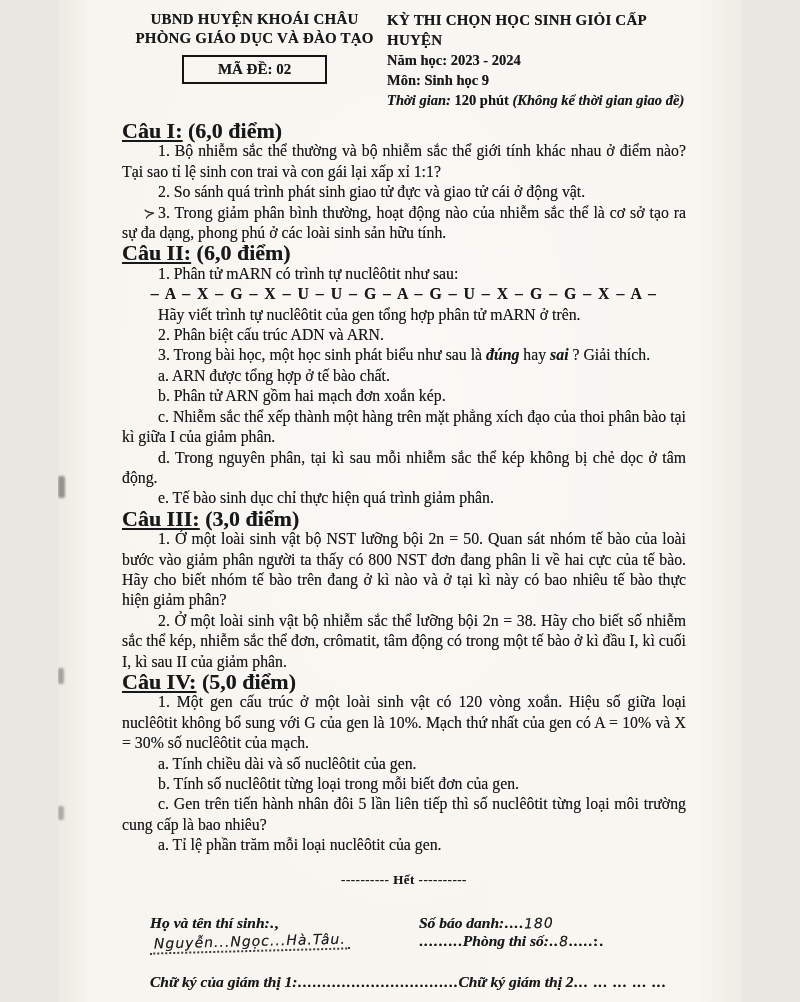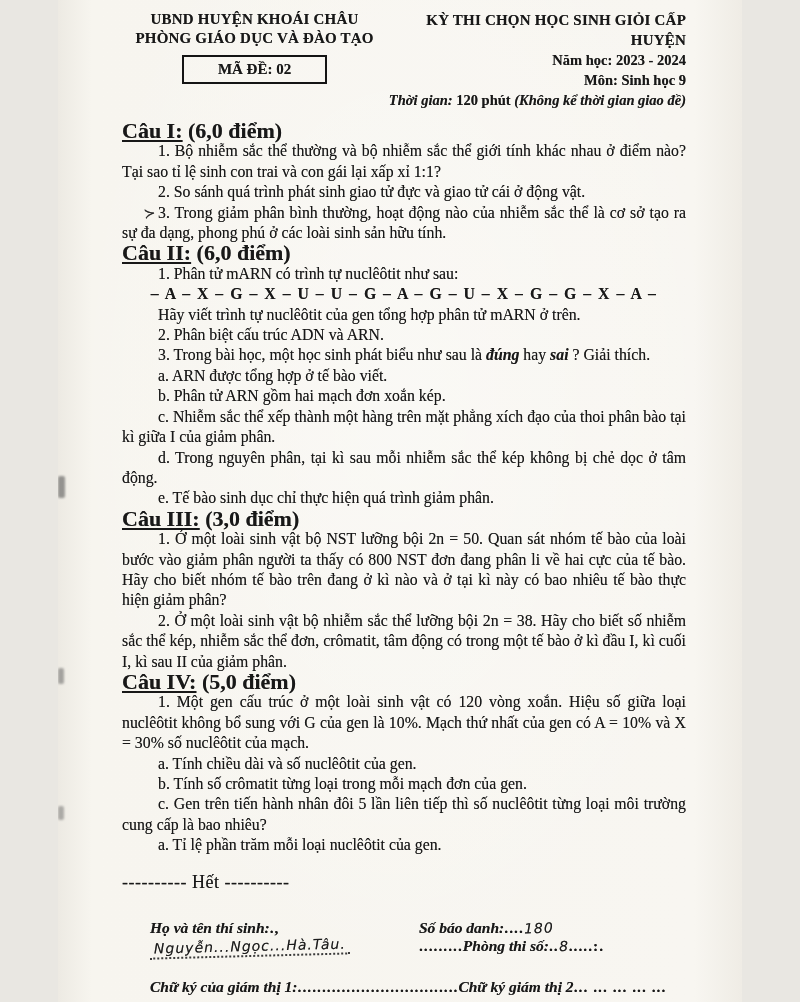--- a/index.html
+++ b/index.html
@@ -21,21 +21,21 @@
   
   .header { display:flex; align-items:flex-start; }
   .h-left { width:47%; text-align:center; font-weight:bold; }
   .h-left .hl { font-size:15px; line-height:19px; letter-spacing:.2px; }
   .code-box {
     display:inline-block; margin-top:7px;
     border:2.5px solid #141414;
     padding:4px 34px;
     font-size:15px; font-weight:bold;
   }
-  .h-right { flex:1; text-align:right; font-weight:bold; }
+  .h-right { flex:1; text-align:left; font-weight:bold; }
   .h-right .hr1 { font-size:15px; line-height:20px; letter-spacing:.2px; }
   .h-right .hr { font-size:14.5px; line-height:20px; }
   .h-right .time-line { font-size:14.5px; line-height:21px; }
   .it { font-style:italic; }
   
   .body-text { margin-top:10px; }
   .heading { margin:0; font-size:22px; line-height:20.4px; font-weight:bold; }
   .heading .u { text-decoration:underline; }
   .para {
     margin:0; font-size:15.8px; line-height:20.4px;
@@ -47,21 +47,21 @@
     text-align:center; text-indent:0; letter-spacing:1.5px; font-weight:bold;
   }
   .bi { font-weight:bold; font-style:italic; }
   sup.deg { font-size:9.5px; vertical-align:super; line-height:0; }
   .hand-mark {
     position:absolute; left:22px; top:1px;
     font-size:14px; color:#2a2a2a; text-indent:0;
     transform:rotate(-8deg); display:inline-block;
   }
   
-  .het { text-align:left; font-weight:normal; font-size:18px; margin:16px 0 0; letter-spacing:.5px; }
+  .het { text-align:center; font-weight:bold; font-size:13px; margin:16px 0 0; letter-spacing:.5px; }
   .foot { margin-top:26px; padding:0 6px 0 28px; }
   .foot-row { display:flex; justify-content:space-between; align-items:baseline; font-size:15.5px; }
   .foot-row + .foot-row { margin-top:21px; }
   .flabel { font-style:italic; font-weight:bold; white-space:nowrap; }
   .dots { font-weight:bold; letter-spacing:1px; }
   .hand {
     display:inline-block;
     font-family:"DejaVu Sans", sans-serif;
     font-style:italic; font-size:14px; color:#1c1c1c;
     transform:rotate(-1.5deg);
@@ -102,38 +102,38 @@
       <p class="para rel"><span class="hand-mark">≻</span><span>3. Trong giảm phân bình thường, hoạt động nào của nhiễm sắc thể là cơ sở tạo ra sự đa dạng, phong phú ở các loài sinh sản hữu tính.</span></p>
     </div>
 
     <div class="sec">
       <p class="heading"><span class="u">Câu II:</span><span> (6,0 điểm)</span></p>
       <p class="para">1. Phân tử mARN có trình tự nuclêôtit như sau:</p>
       <p class="seq">– A – X – G – X – U – U – G – A – G – U – X – G – G – X – A –</p>
       <p class="para">Hãy viết trình tự nuclêôtit của gen tổng hợp phân tử mARN ở trên.</p>
       <p class="para">2. Phân biệt cấu trúc ADN và ARN.</p>
       <p class="para"><span>3. Trong bài học, một học sinh phát biểu như sau là </span><span class="bi">đúng</span><span> hay </span><span class="bi">sai</span><span> ? Giải thích.</span></p>
-      <p class="para">a. ARN được tổng hợp ở tế bào viết.</p>
+      <p class="para">a. ARN được tổng hợp ở tế bào chất.</p>
       <p class="para">b. Phân tử ARN gồm hai mạch đơn xoắn kép.</p>
       <p class="para">c. Nhiễm sắc thể xếp thành một hàng trên mặt phẳng xích đạo của thoi phân bào tại kì giữa I của giảm phân.</p>
       <p class="para">d. Trong nguyên phân, tại kì sau mỗi nhiễm sắc thể kép không bị chẻ dọc ở tâm động.</p>
       <p class="para">e. Tế bào sinh dục chỉ thực hiện quá trình giảm phân.</p>
     </div>
 
     <div class="sec">
       <p class="heading"><span class="u">Câu III:</span><span> (3,0 điểm)</span></p>
       <p class="para">1. Ở một loài sinh vật bộ NST lưỡng bội 2n = 50. Quan sát nhóm tế bào của loài bước vào giảm phân người ta thấy có 800 NST đơn đang phân li về hai cực của tế bào. Hãy cho biết nhóm tế bào trên đang ở kì nào và ở tại kì này có bao nhiêu tế bào thực hiện giảm phân?</p>
       <p class="para">2. Ở một loài sinh vật bộ nhiễm sắc thể lưỡng bội 2n = 38. Hãy cho biết số nhiễm sắc thể kép, nhiễm sắc thể đơn, crômatit, tâm động có trong một tế bào ở kì đầu I, kì cuối I, kì sau II của giảm phân.</p>
     </div>
 
     <div class="sec">
       <p class="heading"><span class="u">Câu IV:</span><span> (5,0 điểm)</span></p>
       <p class="para">1. Một gen cấu trúc ở một loài sinh vật có 120 vòng xoắn. Hiệu số giữa loại nuclêôtit không bổ sung với G của gen là 10%. Mạch thứ nhất của gen có A = 10% và X = 30% số nuclêôtit của mạch.</p>
       <p class="para">a. Tính chiều dài và số nuclêôtit của gen.</p>
-      <p class="para">b. Tính số crômatit từng loại trong mỗi mạch đơn của gen.</p>
+      <p class="para">b. Tính số nuclêôtit từng loại trong mỗi biết đơn của gen.</p>
       <p class="para">c. Gen trên tiến hành nhân đôi 5 lần liên tiếp thì số nuclêôtit từng loại môi trường cung cấp là bao nhiêu?</p>
       <p class="para">a. Tỉ lệ phần trăm mỗi loại nuclêôtit của gen.</p>
     </div>
 
     <p class="het">---------- Hết ----------</p>
 
     <div class="foot">
       <div class="foot-row">
         <div>
           <span class="flabel">Họ và tên thí sinh:</span><span class="dots">.,</span><span class="hand hand-underline">Nguyễn...Ngọc...Hà.Tâu.</span>

